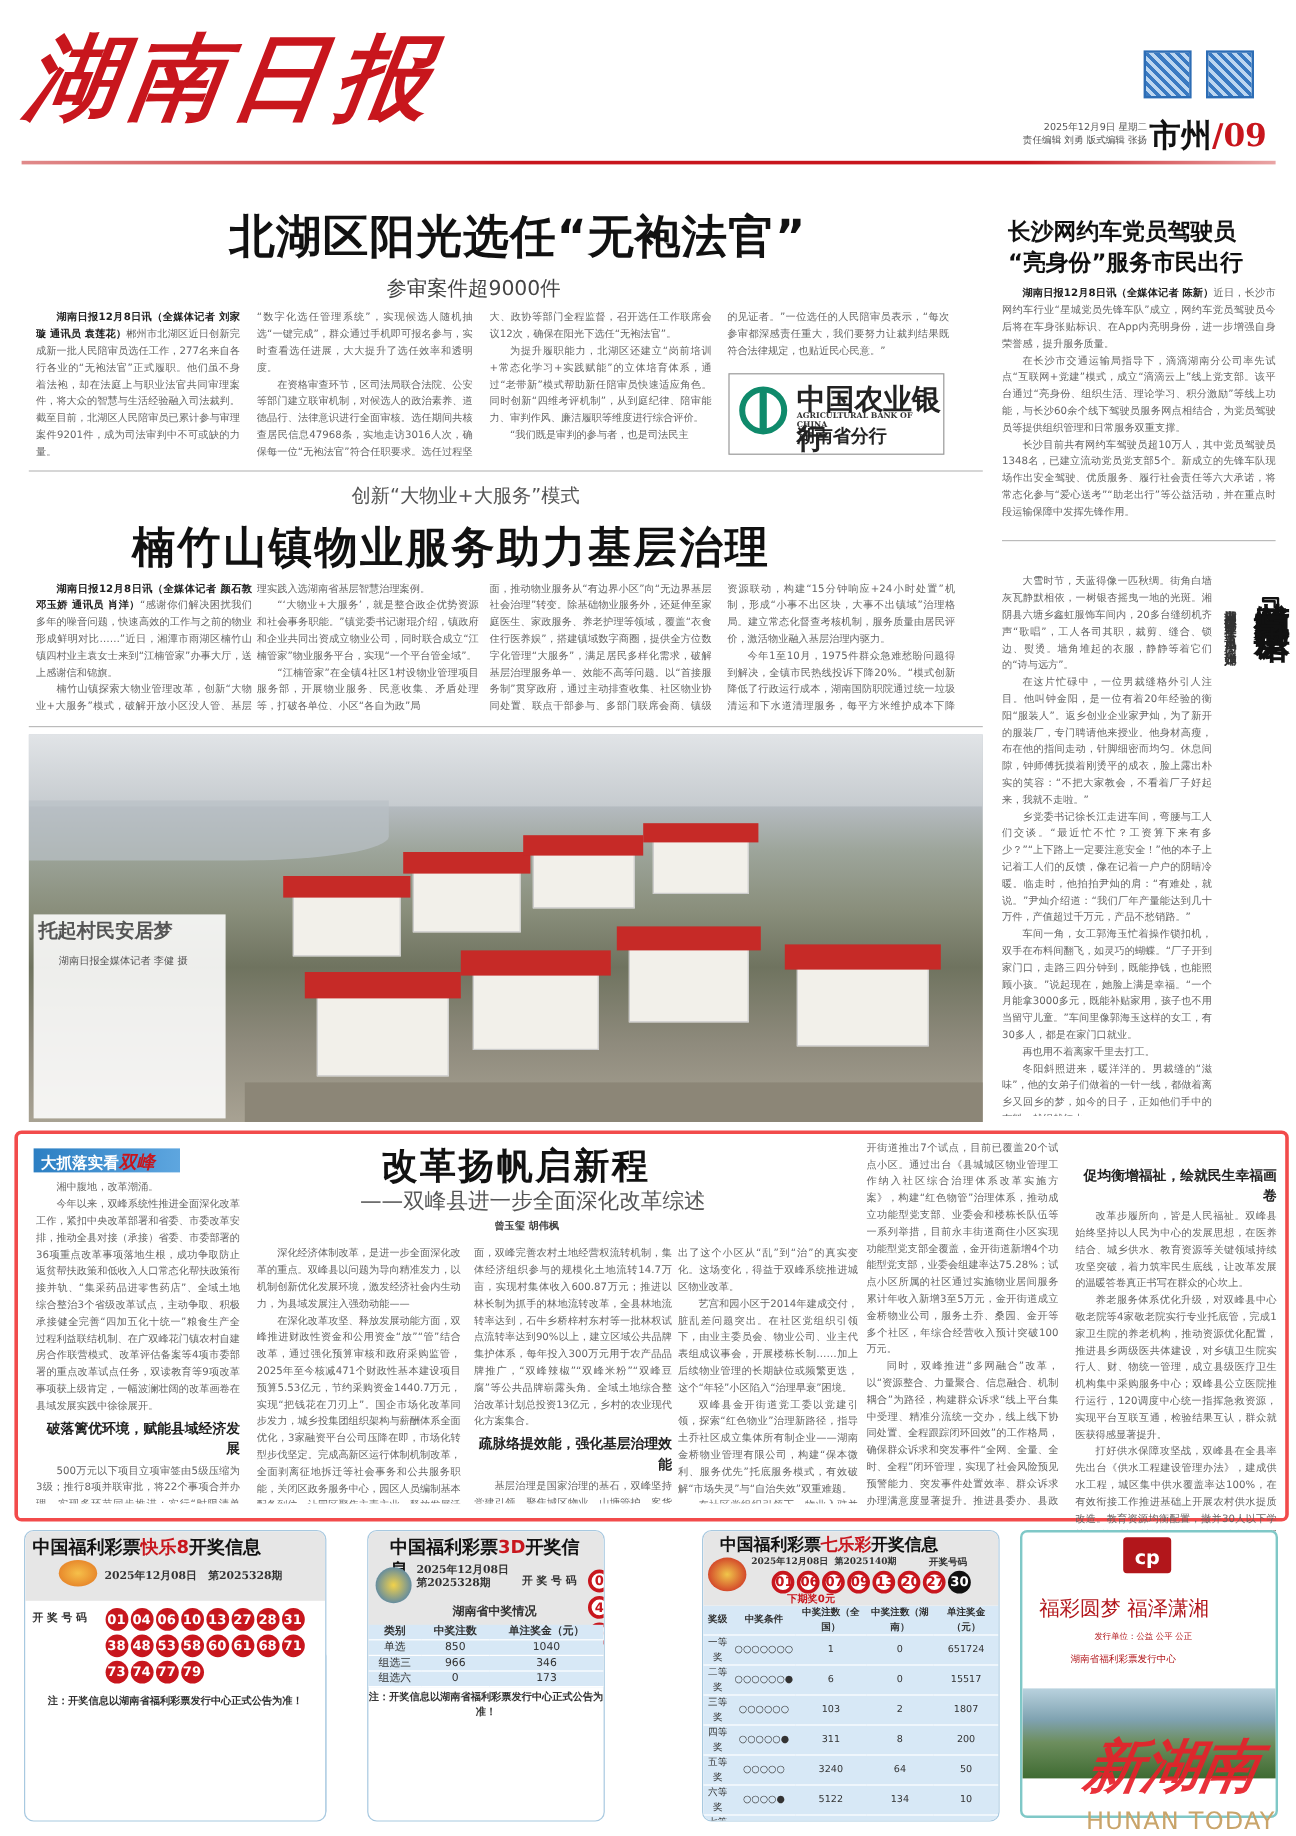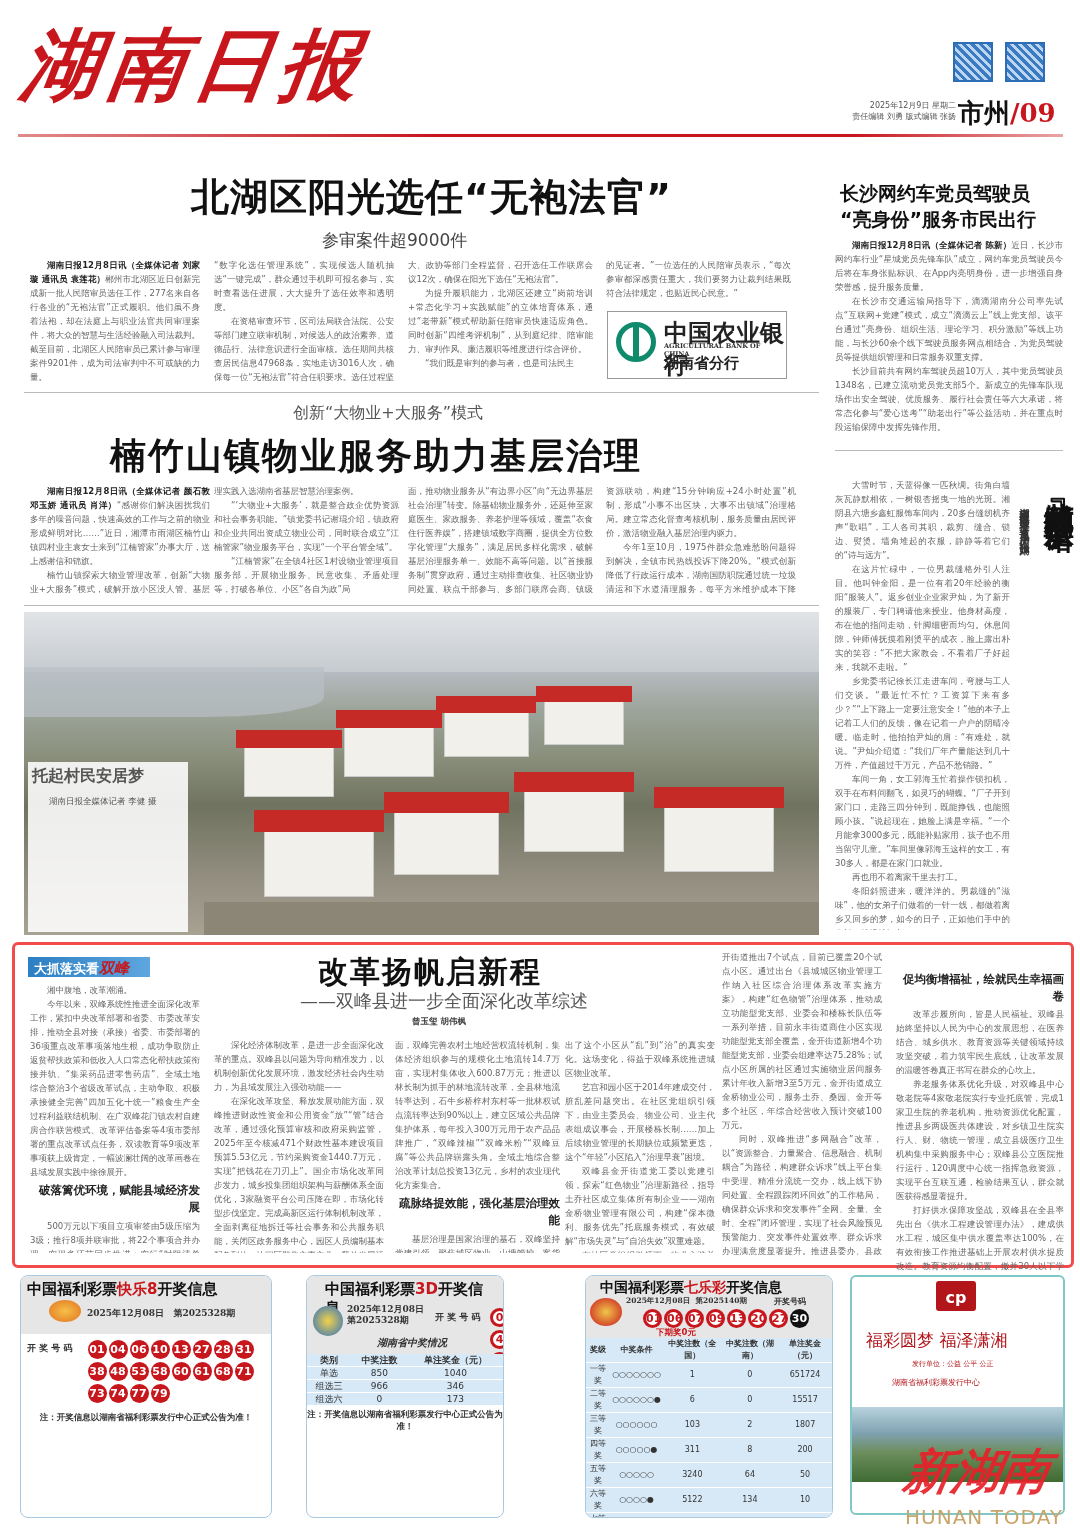--- a/index.html
+++ b/index.html
@@ -221,21 +221,21 @@
 <div class="abs lottery" style="left:306px;top:1275px;width:198px;height:243px;overflow:hidden;">
   <div class="lot-head" style="padding:4px 6px;height:110px;position:relative;">
     <div style="font-weight:bold;font-size:15px;color:#111;padding-left:12px;"><span>中国福利彩票</span><span class="red">3D</span><span>开奖信息</span></div>
     <div class="abs" style="left:6px;top:30px;width:30px;height:30px;border-radius:50%;background:radial-gradient(#f2d24a,#2a6fc1);"></div>
     <div class="abs" style="left:40px;top:28px;font-family:'DejaVu Serif',serif;font-weight:bold;font-size:9px;line-height:11px;">
         <div>2025年12月08日</div>
         <div>第2025328期</div>
       </div>
     <div class="abs" style="left:128px;top:35px;font-weight:bold;font-size:9px;">开 奖 号 码</div>
     <div id="d3-balls" class="abs" style="left:182px;top:30px;"><span class="ball ring">0</span><span class="ball ring">4</span><span class="ball ring">0</span></div>
-    <div class="abs" style="left:70px;top:60px;font-weight:bold;font-size:10px;font-style:italic;">湖南省中奖情况</div>
+    <div class="abs" style="left:70px;top:60px;font-weight:bold;font-size:10px;">湖南省中奖情况</div>
   </div>
   <table class="lt lt-bg" style="margin-top:-32px;position:relative;">
     <thead>
         <tr id="d3-head">
           <th>类别</th>
           <th>中奖注数</th>
           <th>单注奖金（元）</th>
         </tr>
       </thead>
     <tbody id="d3-body">

